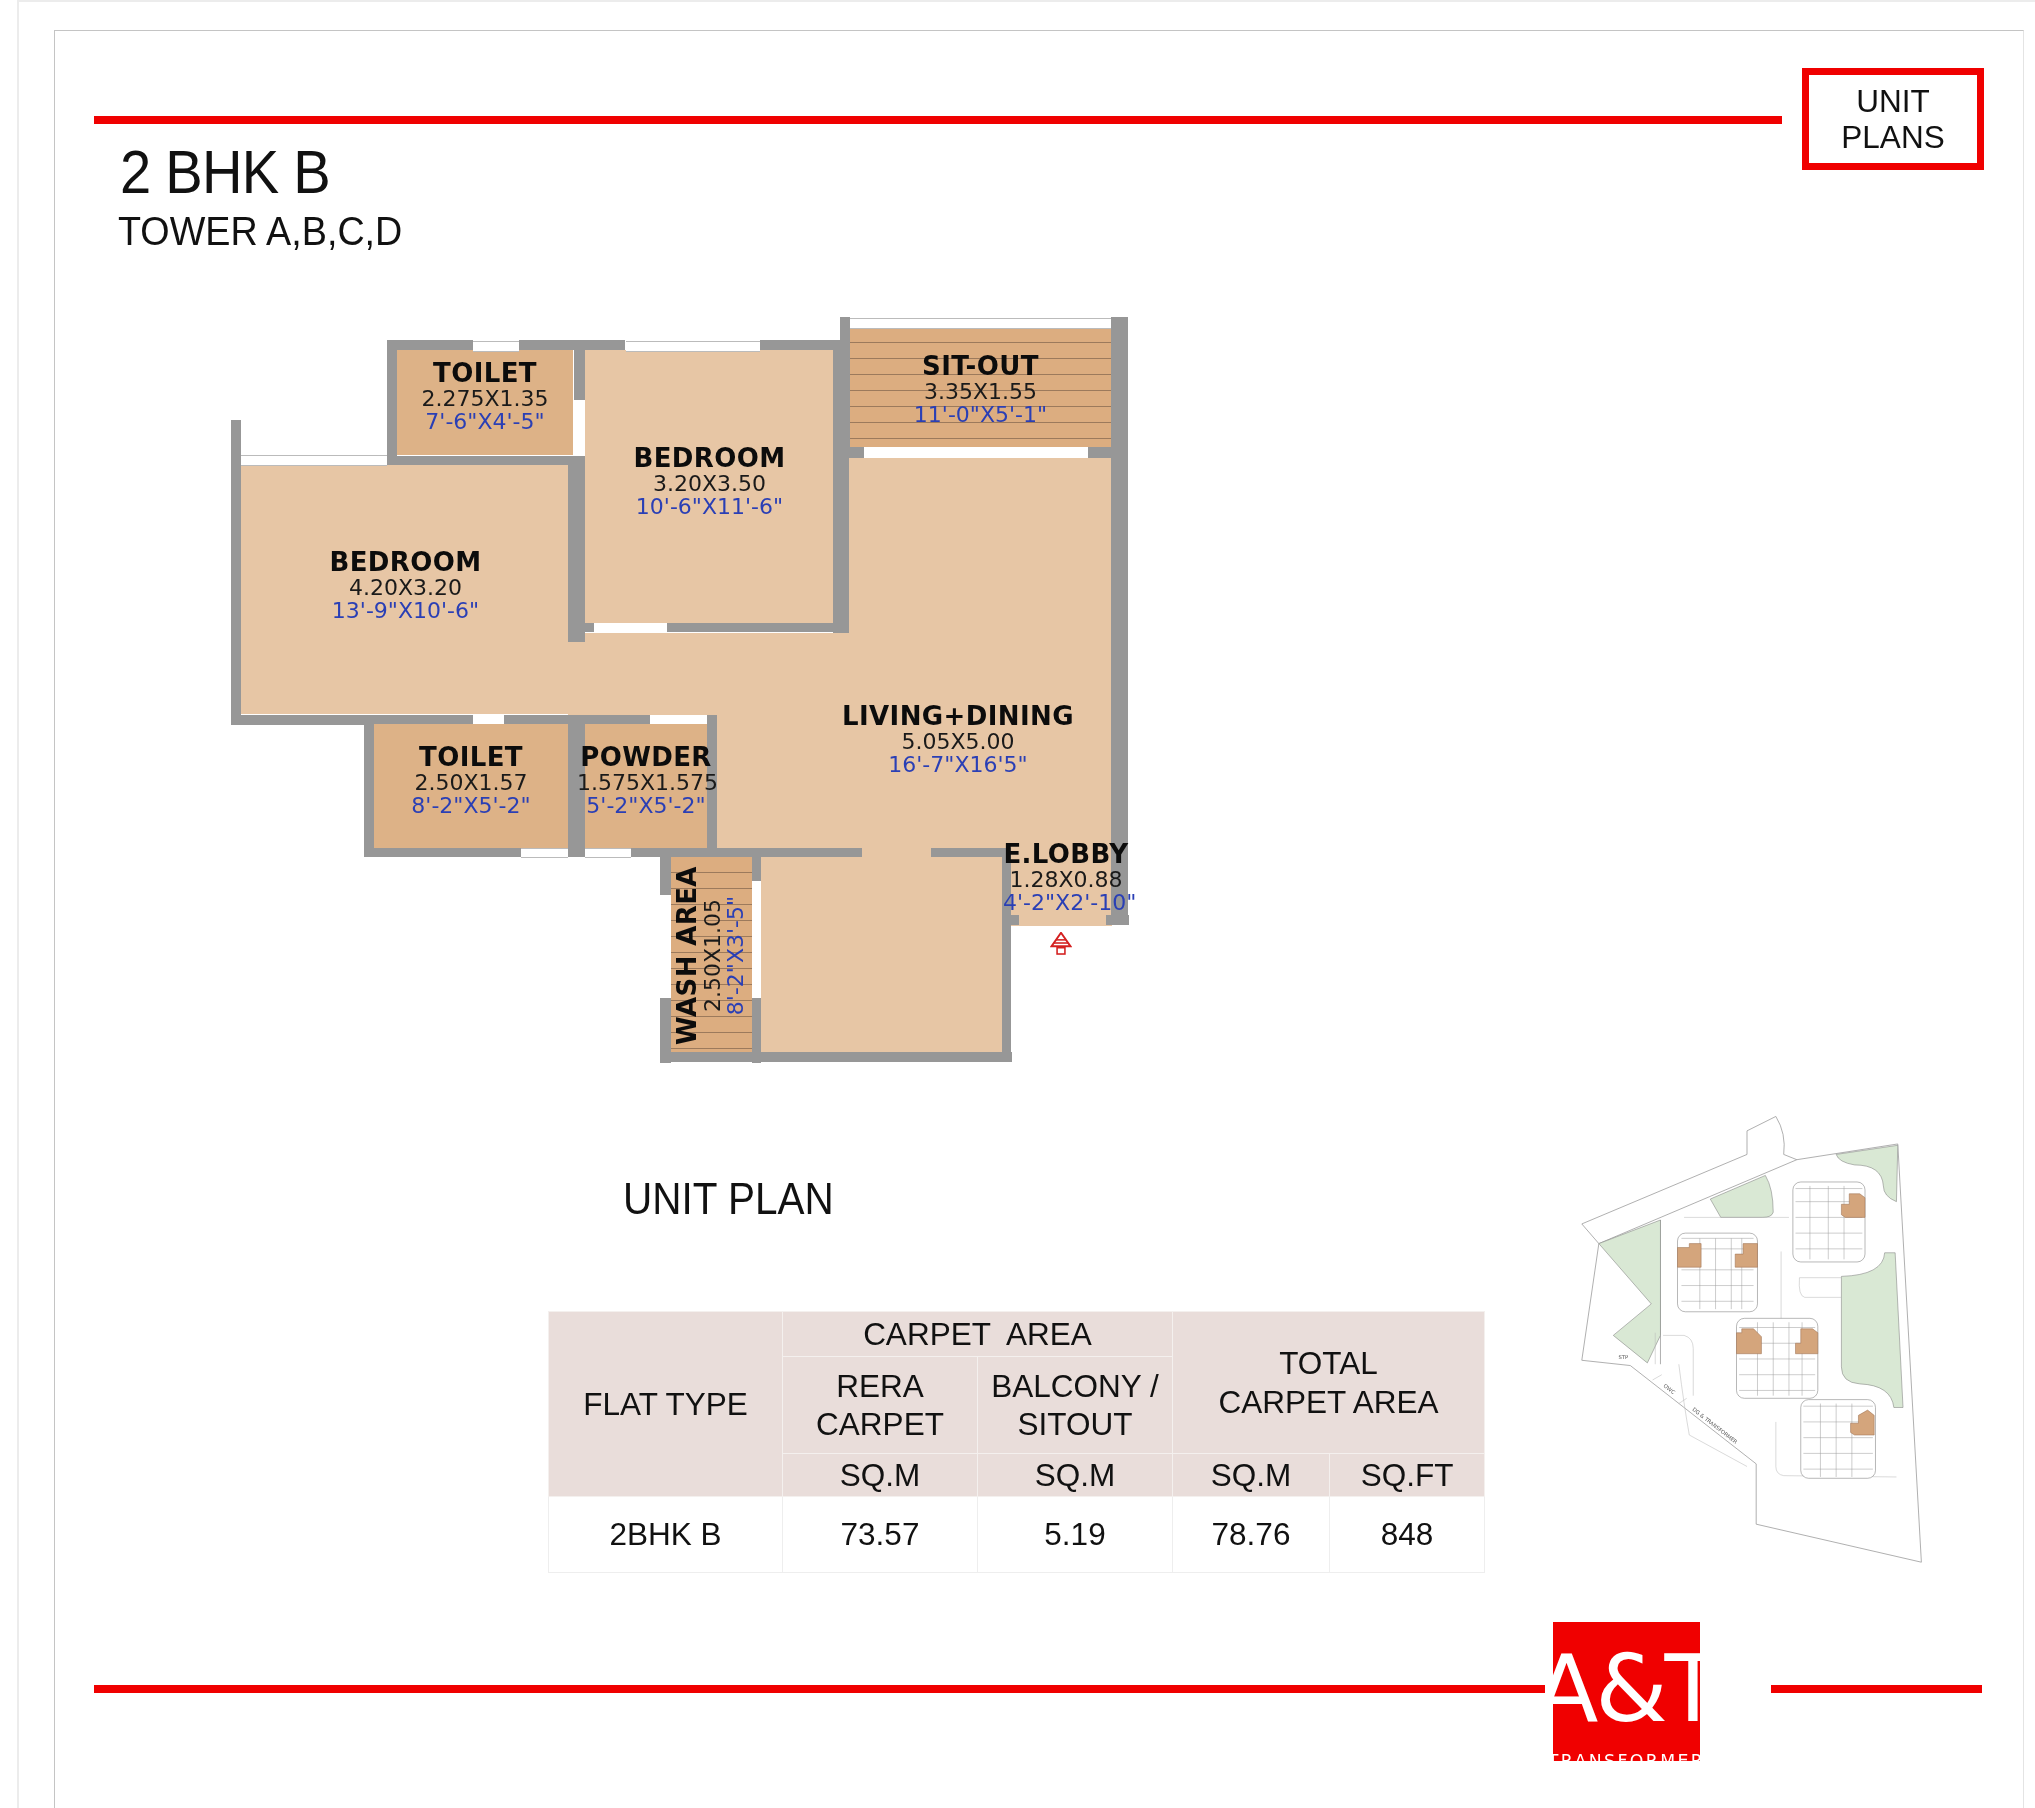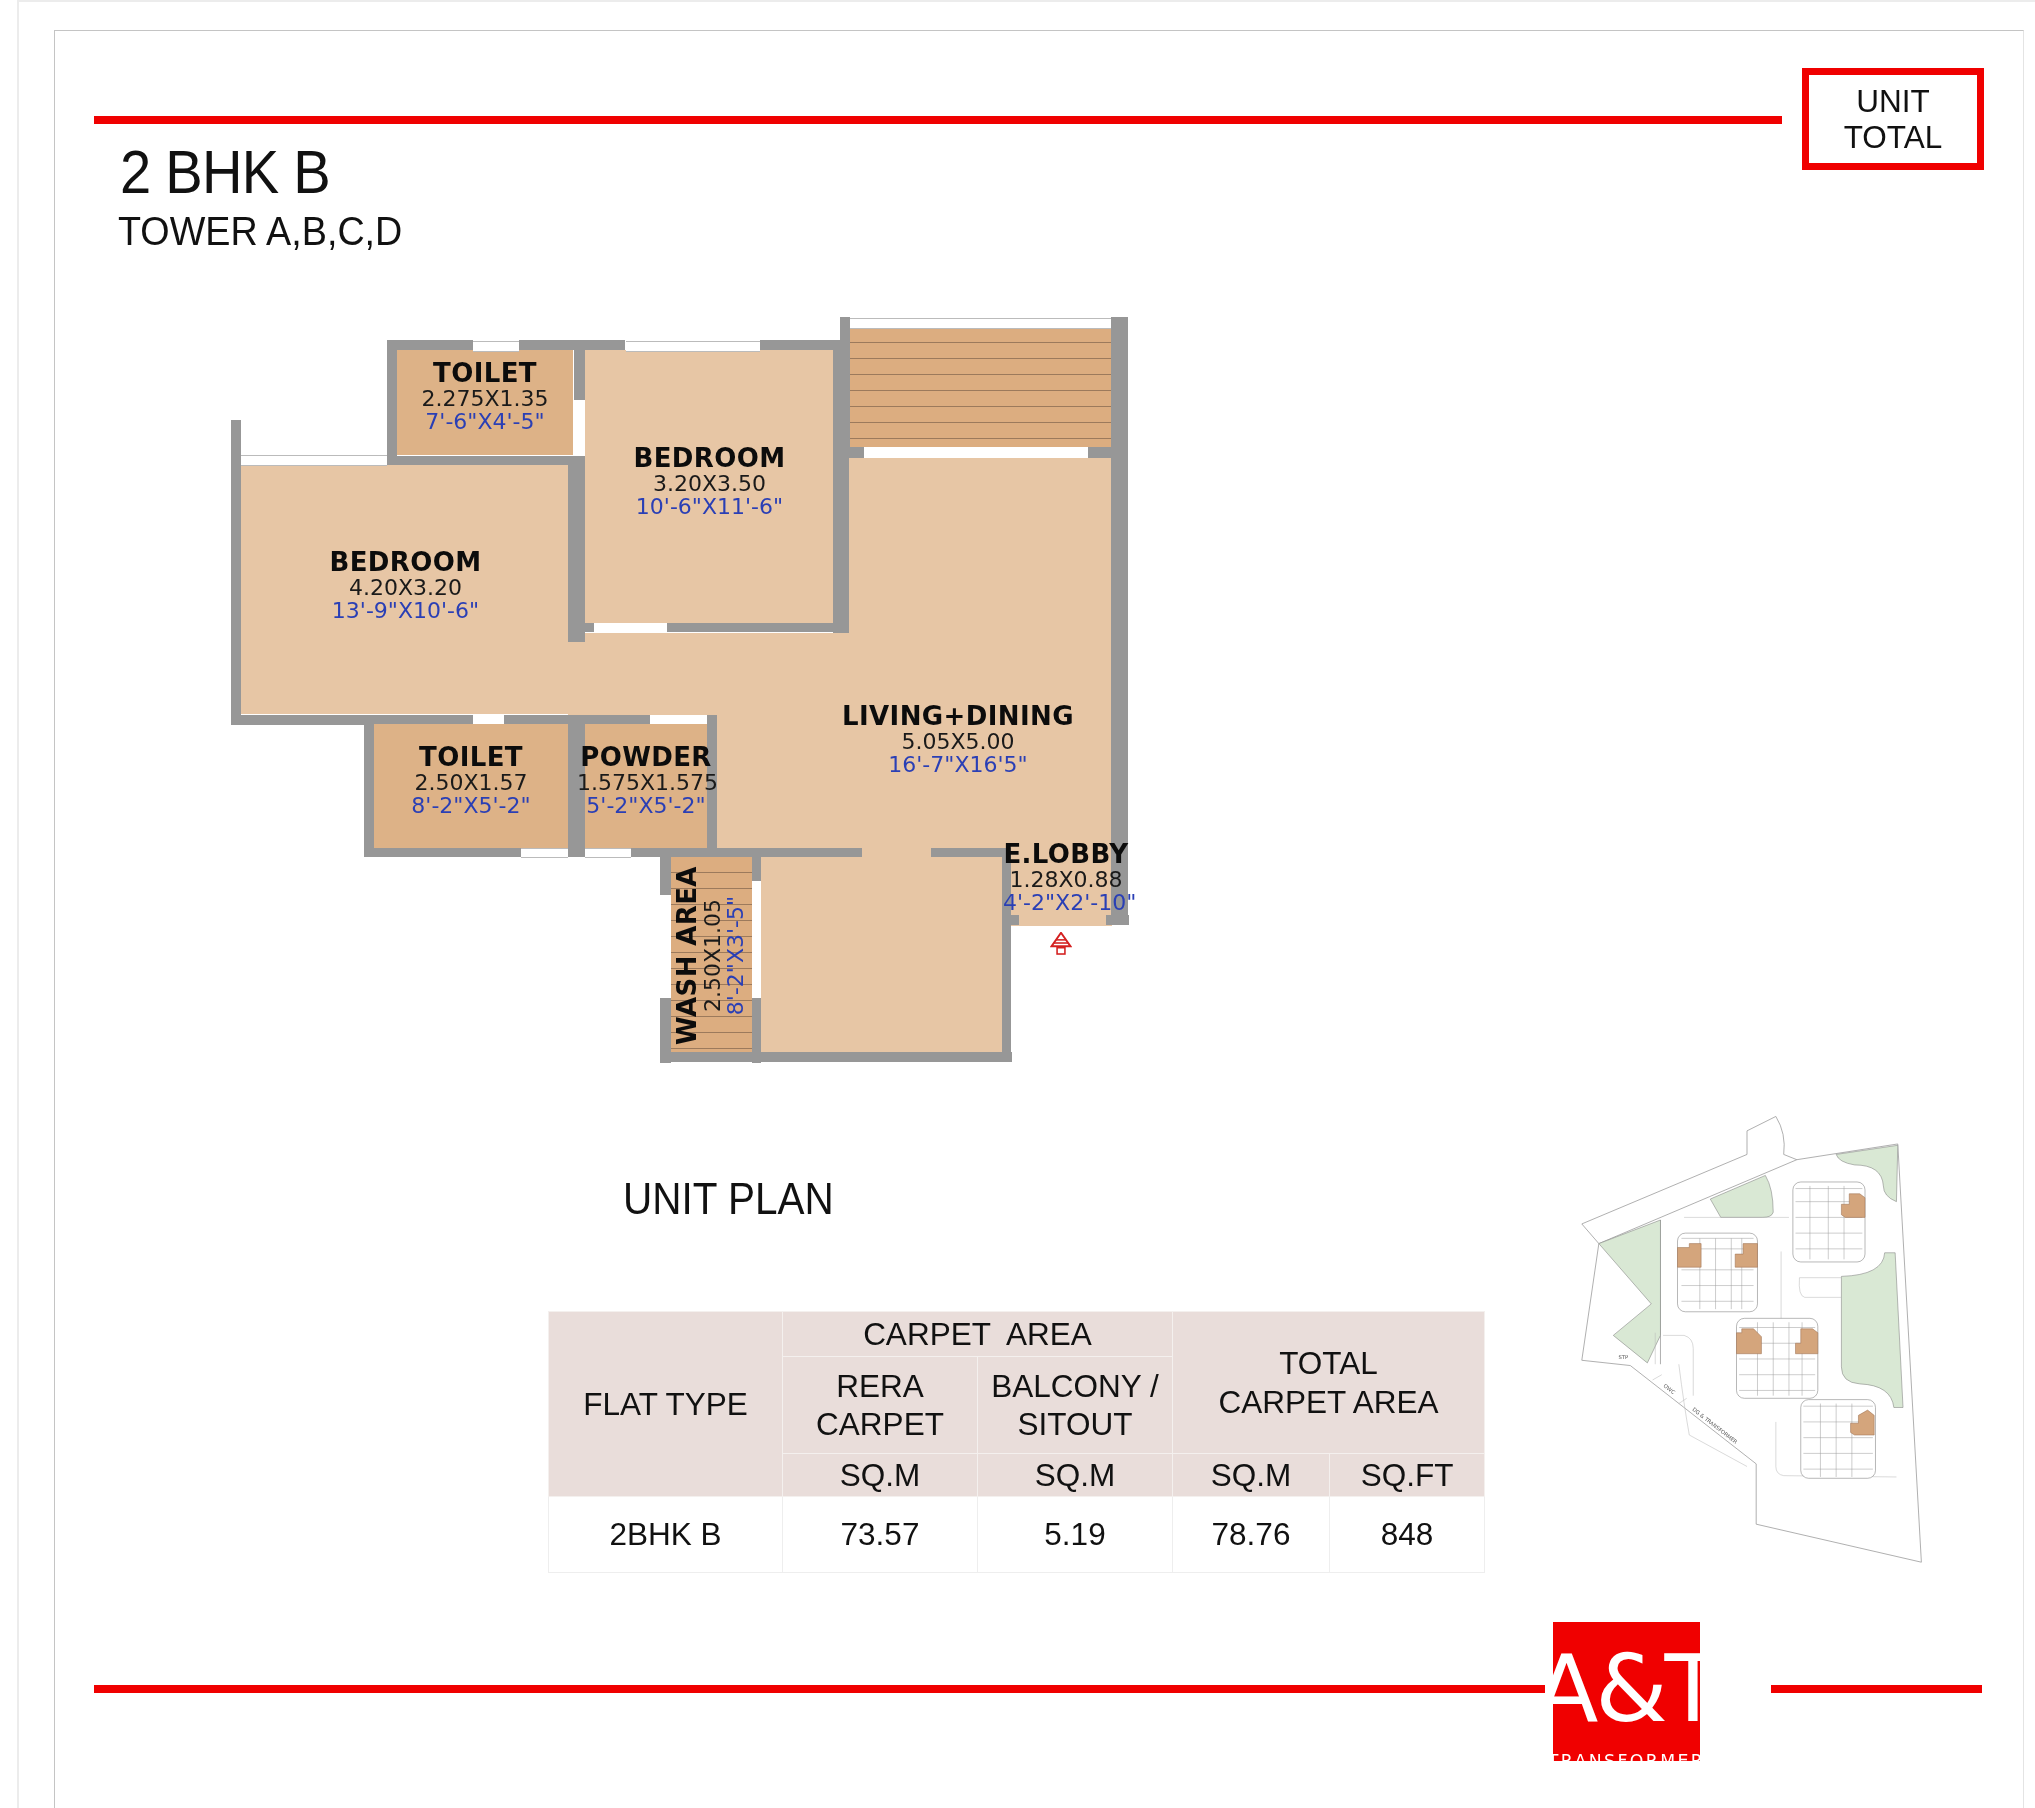--- a/index.html
+++ b/index.html
@@ -44,21 +44,21 @@
 
 <div class="abs outer-top"></div>
 <div class="abs outer-edge"></div>
 <div class="abs page-frame"></div>
 
 <div class="abs red-line" style="left:94px; top:116px; width:1688px;"></div>
 <div class="abs title" style="left:120px; top:142px;">2 BHK B</div>
 <div class="abs subtitle" style="left:118px; top:211px;">TOWER A,B,C,D</div>
 <div class="abs unit-box" style="left:1802px; top:68px; width:182px; height:102px;">
   <span>UNIT</span>
-  <span>TOTAL</span>
+  <span>PLANS</span>
 </div>
 
 <div class="abs" style="left:0; top:0; width:2035px; height:1102px;">
 
   <div class="room" style="left:241px; top:465px; width:329px; height:249px;"></div>
   <div class="room wet" style="left:397px; top:350px; width:176px; height:105px;"></div>
   <div class="room" style="left:585px; top:350px; width:249px; height:273px;"></div>
   <div class="room deck" style="left:850px; top:327px; width:261px; height:120px;"></div>
   <div class="room" style="left:849px; top:458px; width:262px; height:390px;"></div>
   <div class="room" style="left:568px; top:633px; width:283px; height:82px;"></div>
@@ -115,20 +115,25 @@
   <div class="rlabel" style="left:397px; top:360px; width:176px;">
     <div class="nm">TOILET</div>
     <div class="mt">2.275X1.35</div>
     <div class="ft">7'-6"X4'-5"</div>
   </div>
   <div class="rlabel" style="left:585px; top:445px; width:249px;">
     <div class="nm">BEDROOM</div>
     <div class="mt">3.20X3.50</div>
     <div class="ft">10'-6"X11'-6"</div>
   </div>
+  <div class="rlabel" style="left:850px; top:353px; width:261px;">
+    <div class="nm">SIT-OUT</div>
+    <div class="mt">3.35X1.55</div>
+    <div class="ft">11'-0"X5'-1"</div>
+  </div>
   <div class="rlabel" style="left:241px; top:549px; width:329px;">
     <div class="nm">BEDROOM</div>
     <div class="mt">4.20X3.20</div>
     <div class="ft">13'-9"X10'-6"</div>
   </div>
   <div class="rlabel" style="left:828px; top:703px; width:260px;">
     <div class="nm">LIVING+DINING</div>
     <div class="mt">5.05X5.00</div>
     <div class="ft">16'-7"X16'5"</div>
   </div>

